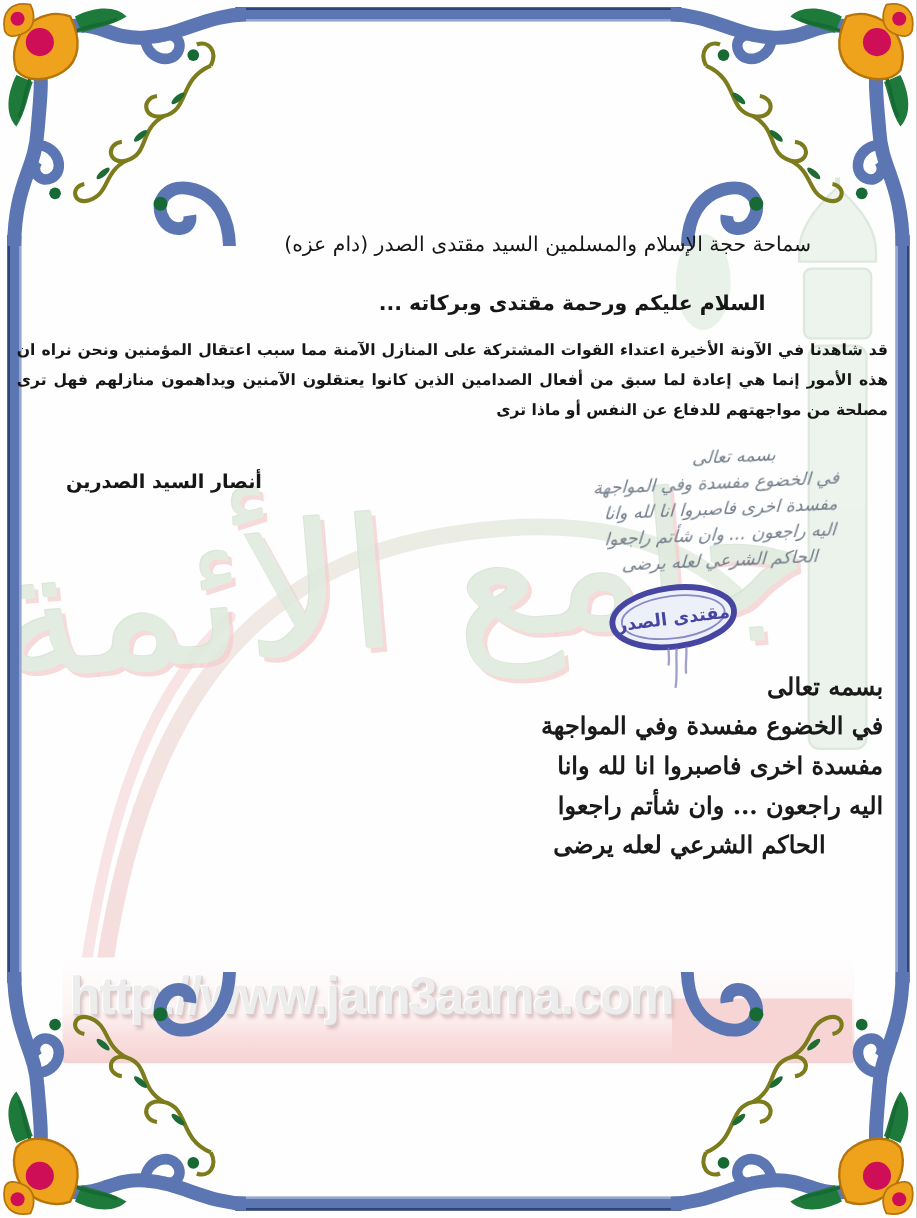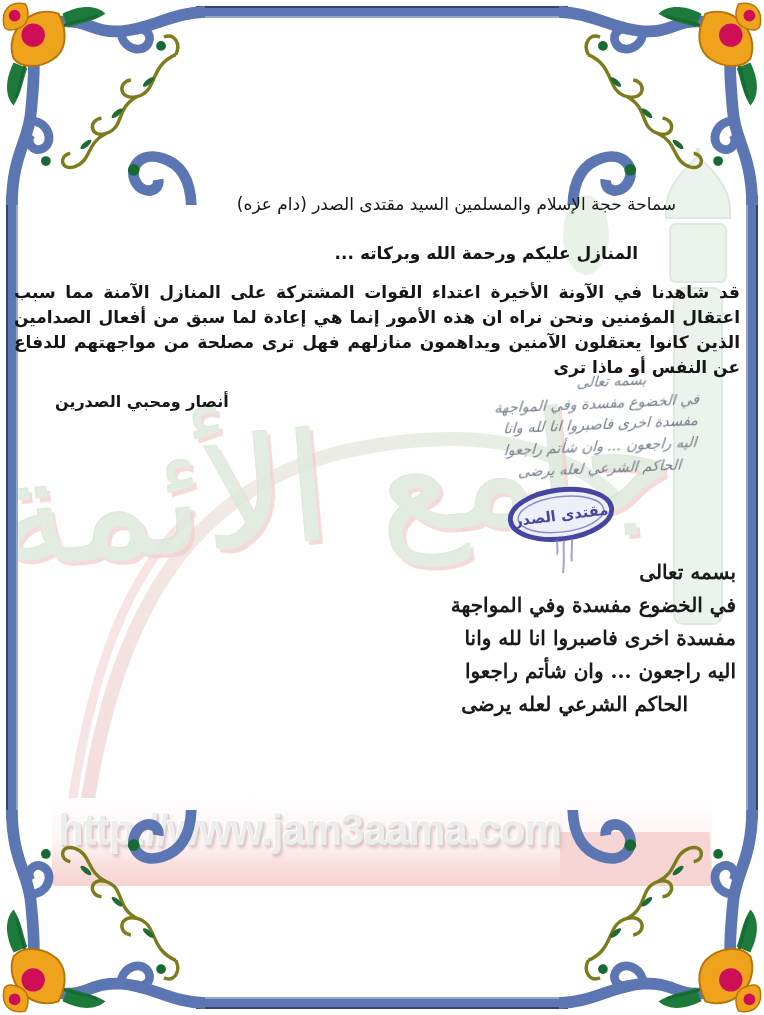--- a/index.html
+++ b/index.html
@@ -44,21 +44,21 @@
     background:linear-gradient(to left,#2f4579 0 2px,#5b76b2 2px 10px,#93a6cf 10px 12px);}
   .corner{width:205px;height:205px;}
   .c-tl{top:0;left:0;}
   .c-tr{top:0;right:0;transform:scaleX(-1);}
   .c-bl{bottom:0;left:0;transform:scaleY(-1);}
   .c-br{bottom:0;right:0;transform:scale(-1,-1);}
   
   .txt{position:absolute;z-index:3;direction:rtl;color:#161616;}
   .salutation{top:194px;right:88px;font-size:17px;font-weight:normal;white-space:nowrap;}
   .greeting{top:243px;right:126px;font-size:17px;font-weight:bold;white-space:nowrap;}
-  .body-par{top:280px;right:24px;left:14px;font-size:17px;font-weight:bold;
+  .body-par{top:280px;right:24px;left:14px;font-size:13px;font-weight:bold;
     line-height:25px;text-align:justify;}
   .signature{top:392px;left:55px;font-size:16px;font-weight:bold;white-space:nowrap;}
   .handwriting{
     top:372px;right:66px;width:218px;text-align:right;
     font-size:14.5px;line-height:21.5px;font-style:italic;
     color:#64707f;opacity:.9;transform:rotate(-2.5deg) skewX(-6deg);
     filter:blur(.3px);
   }
   .hw-l1{padding-left:40px;text-align:center;}
   .hw-l5{margin-right:14px;}
@@ -244,23 +244,23 @@
       <path d="M58 30 C74 20 90 22 100 16" stroke="#176a33" stroke-width="3" fill="none"></path>
       <path d="M30 58 C20 74 22 90 16 100" stroke="#176a33" stroke-width="3" fill="none"></path>
       <path d="M14 60 C4 32 32 4 60 14 C70 34 68 52 54 61 C40 70 22 70 14 60 Z" fill="#efa31d" stroke="#b57409" stroke-width="2"></path>
       <circle cx="34" cy="36" r="12" fill="#ce0f57"></circle>
       <path d="M4 26 C1 10 10 1 26 4 C31 14 29 24 21 28 C12 32 6 32 4 26 Z" fill="#efa31d" stroke="#b57409" stroke-width="1.5"></path>
       <circle cx="15" cy="16" r="6" fill="#ce0f57"></circle>
     </g>
   </svg>
 
   <div class="txt salutation" lang="ar">سماحة حجة الإسلام والمسلمين السيد مقتدى الصدر (دام عزه)</div>
-  <div class="txt greeting" lang="ar">المنازل عليكم ورحمة الله وبركاته ...</div>
+  <div class="txt greeting" lang="ar">السلام عليكم ورحمة مقتدى وبركاته ...</div>
   <div class="txt body-par" lang="ar">قد شاهدنا في الآونة الأخيرة اعتداء القوات المشتركة على المنازل الآمنة مما سبب اعتقال المؤمنين ونحن نراه ان هذه الأمور إنما هي إعادة لما سبق من أفعال الصدامين الذين كانوا يعتقلون الآمنين ويداهمون منازلهم فهل ترى مصلحة من مواجهتهم للدفاع عن النفس أو ماذا ترى</div>
-  <div class="txt signature" lang="ar">أنصار ومحبي الصدرين</div>
+  <div class="txt signature" lang="ar">أنصار السيد الصدرين</div>
 
   <div class="txt handwriting" lang="ar">
     <div class="hw-l1">بسمه تعالى</div>
     <div>في الخضوع مفسدة وفي المواجهة</div>
     <div>مفسدة اخرى فاصبروا انا لله وانا</div>
     <div>اليه راجعون ... وان شأتم راجعوا</div>
     <div class="hw-l5">الحاكم الشرعي لعله يرضى</div>
   </div>
 
   <svg class="stamp" viewBox="0 0 120 100">

